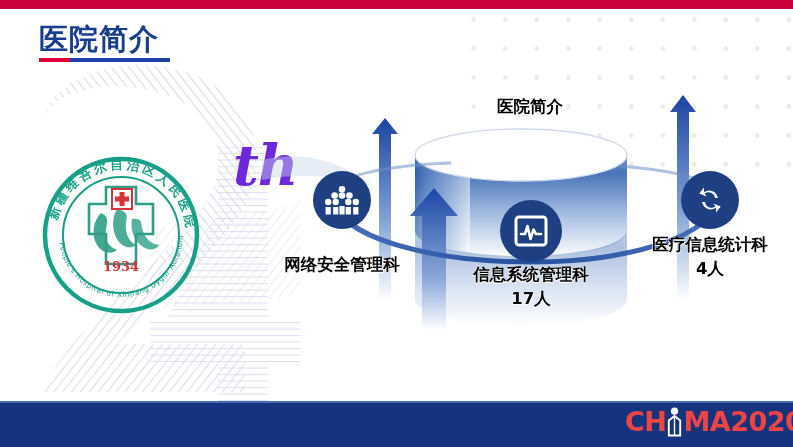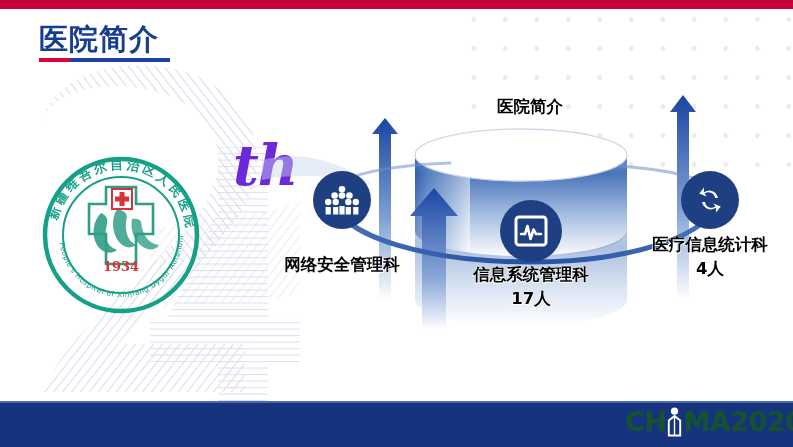--- a/index.html
+++ b/index.html
@@ -68,21 +68,21 @@
   .lbl-center{left:430px;top:96px;width:200px;}
   .lbl-left{left:252px;top:234px;width:180px;margin-top:20px;}
   .lbl-mid{left:441px;top:264px;width:180px;}
   .lbl-right{left:620px;top:234px;width:180px;}
 
   
   .botbar{position:absolute;left:0;top:403px;width:793px;height:44px;background:#16337e;z-index:40;}
   .botbar-top{position:absolute;left:0;top:401px;width:793px;height:2px;background:#4a6ab5;z-index:41;}
   .chima{position:absolute;left:625px;top:405px;z-index:45;height:33px;display:flex;align-items:center;}
   .chima .txt{font-family:"DejaVu Sans","Liberation Sans",sans-serif;font-weight:bold;
-    font-size:27px;color:#14532d;letter-spacing:-0.5px;line-height:27px;}
+    font-size:27px;color:#ef4444;letter-spacing:-0.5px;line-height:27px;}
   .chima svg{display:block;}
 </style>
 </head>
 <body>
 
 <div id="slide">
 
   <div class="topbar"></div>
 
   <div class="dots"></div>

